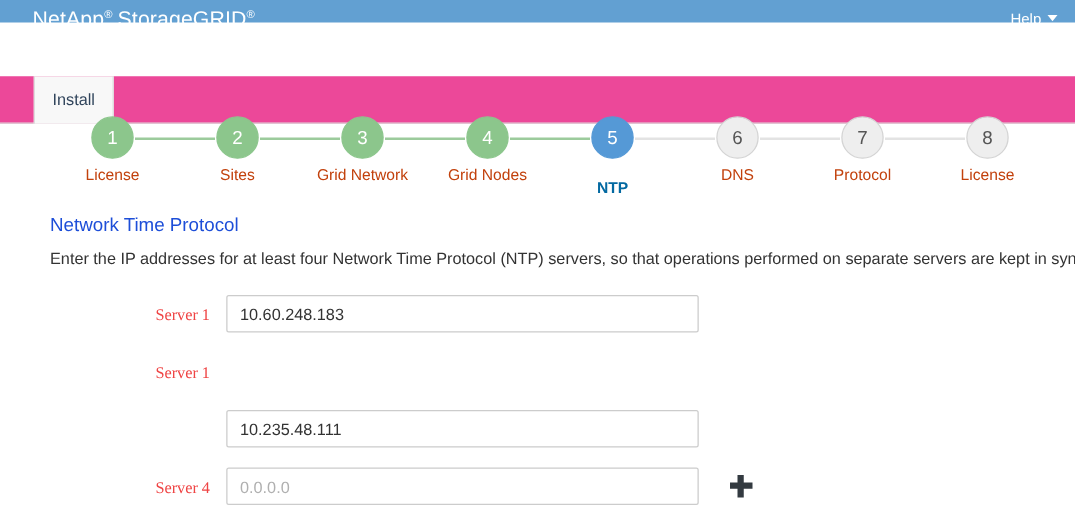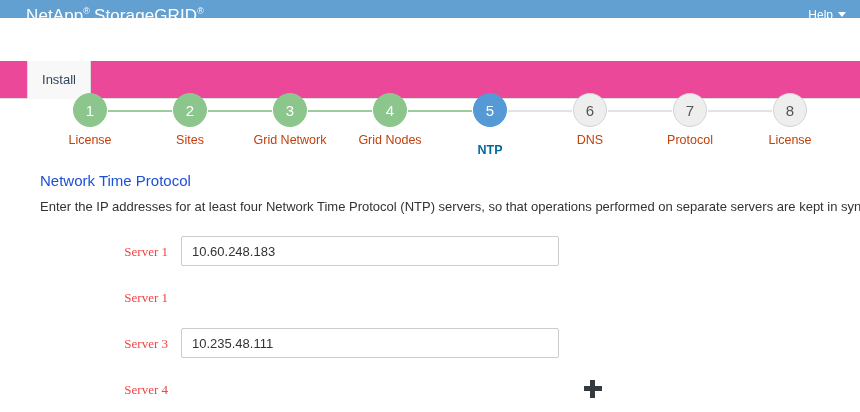--- a/index.html
+++ b/index.html
@@ -294,23 +294,23 @@
 
 <div class="form">
     <div class="form-row">
       <div class="form-label">Server 1</div>
       <input class="form-input" type="text" placeholder="0.0.0.0" value="10.60.248.183" style="">
     </div>
     <div class="form-row">
       <div class="form-label">Server 1</div>
     </div>
     <div class="form-row">
-      <div class="form-label">Server 3</div>
       <input class="form-input" type="text" placeholder="0.0.0.0" value="10.235.48.111" style="">
     </div>
     <div class="form-row">
       <div class="form-label">Server 4</div>
+      <input class="form-input" type="text" placeholder="0.0.0.0" style="">
       <div class="add-button">
         <span class="bar-h"></span>
         <span class="bar-v"></span>
       </div>
     </div>
   </div>
 
 </body></html>

